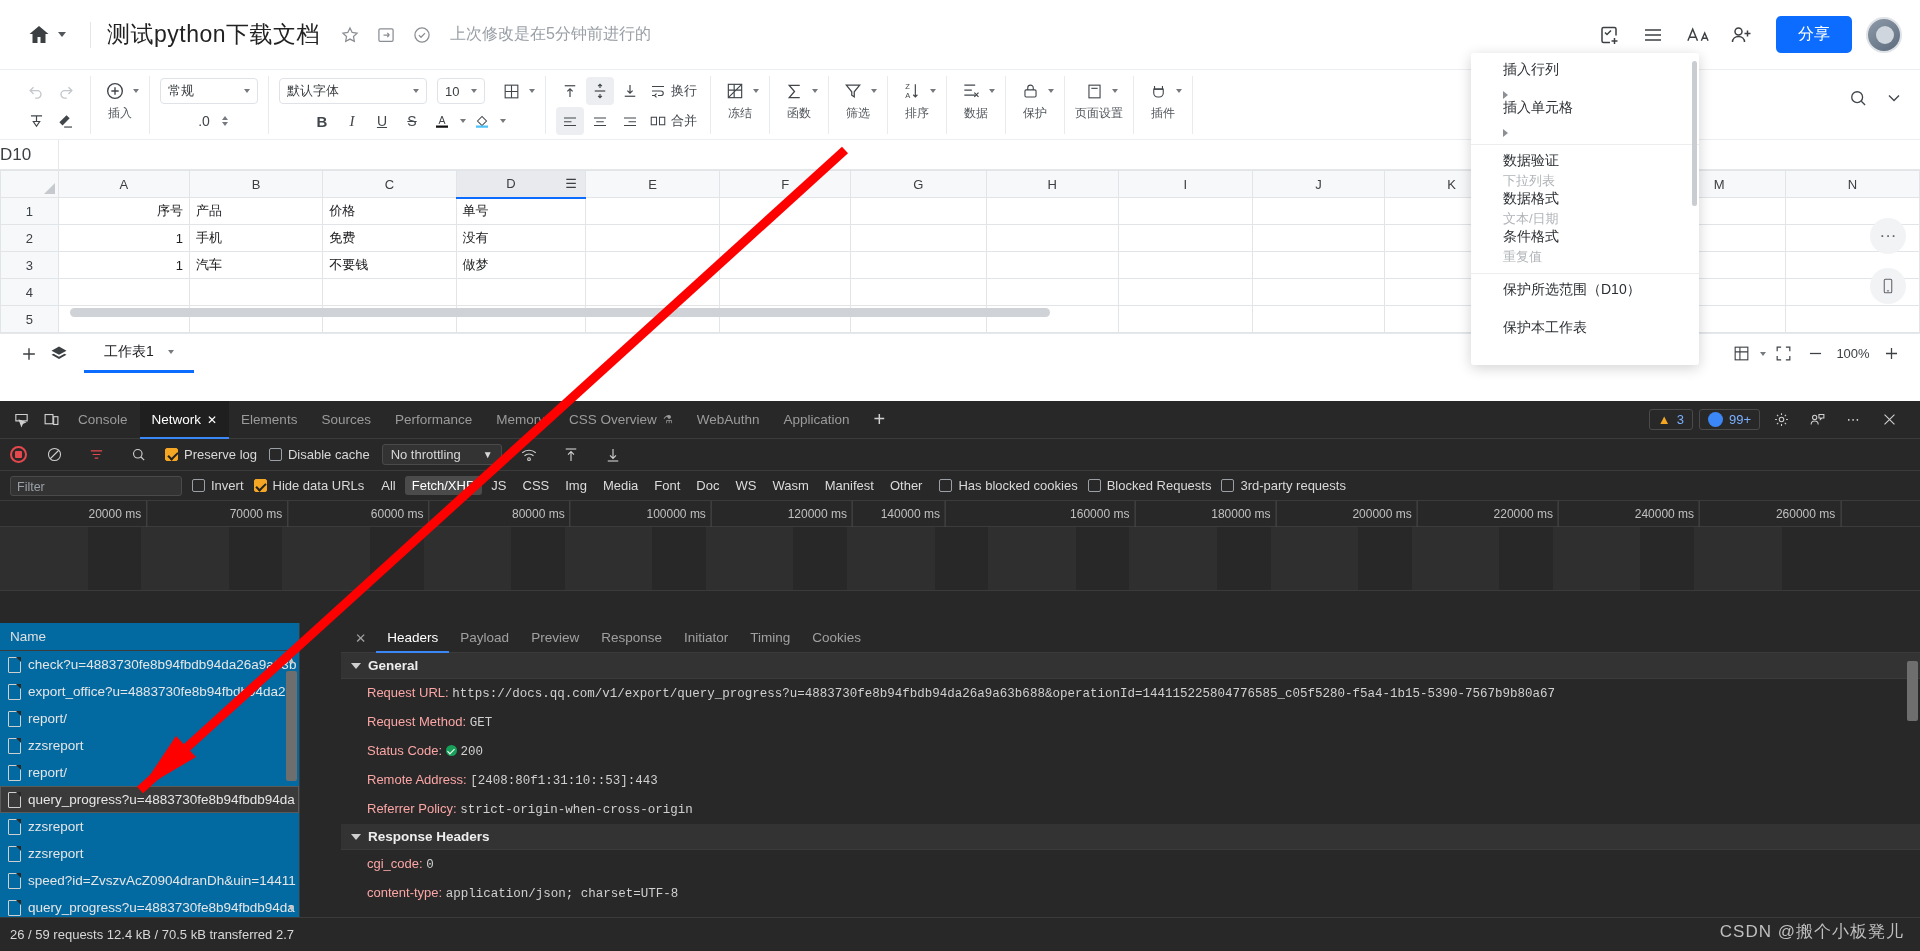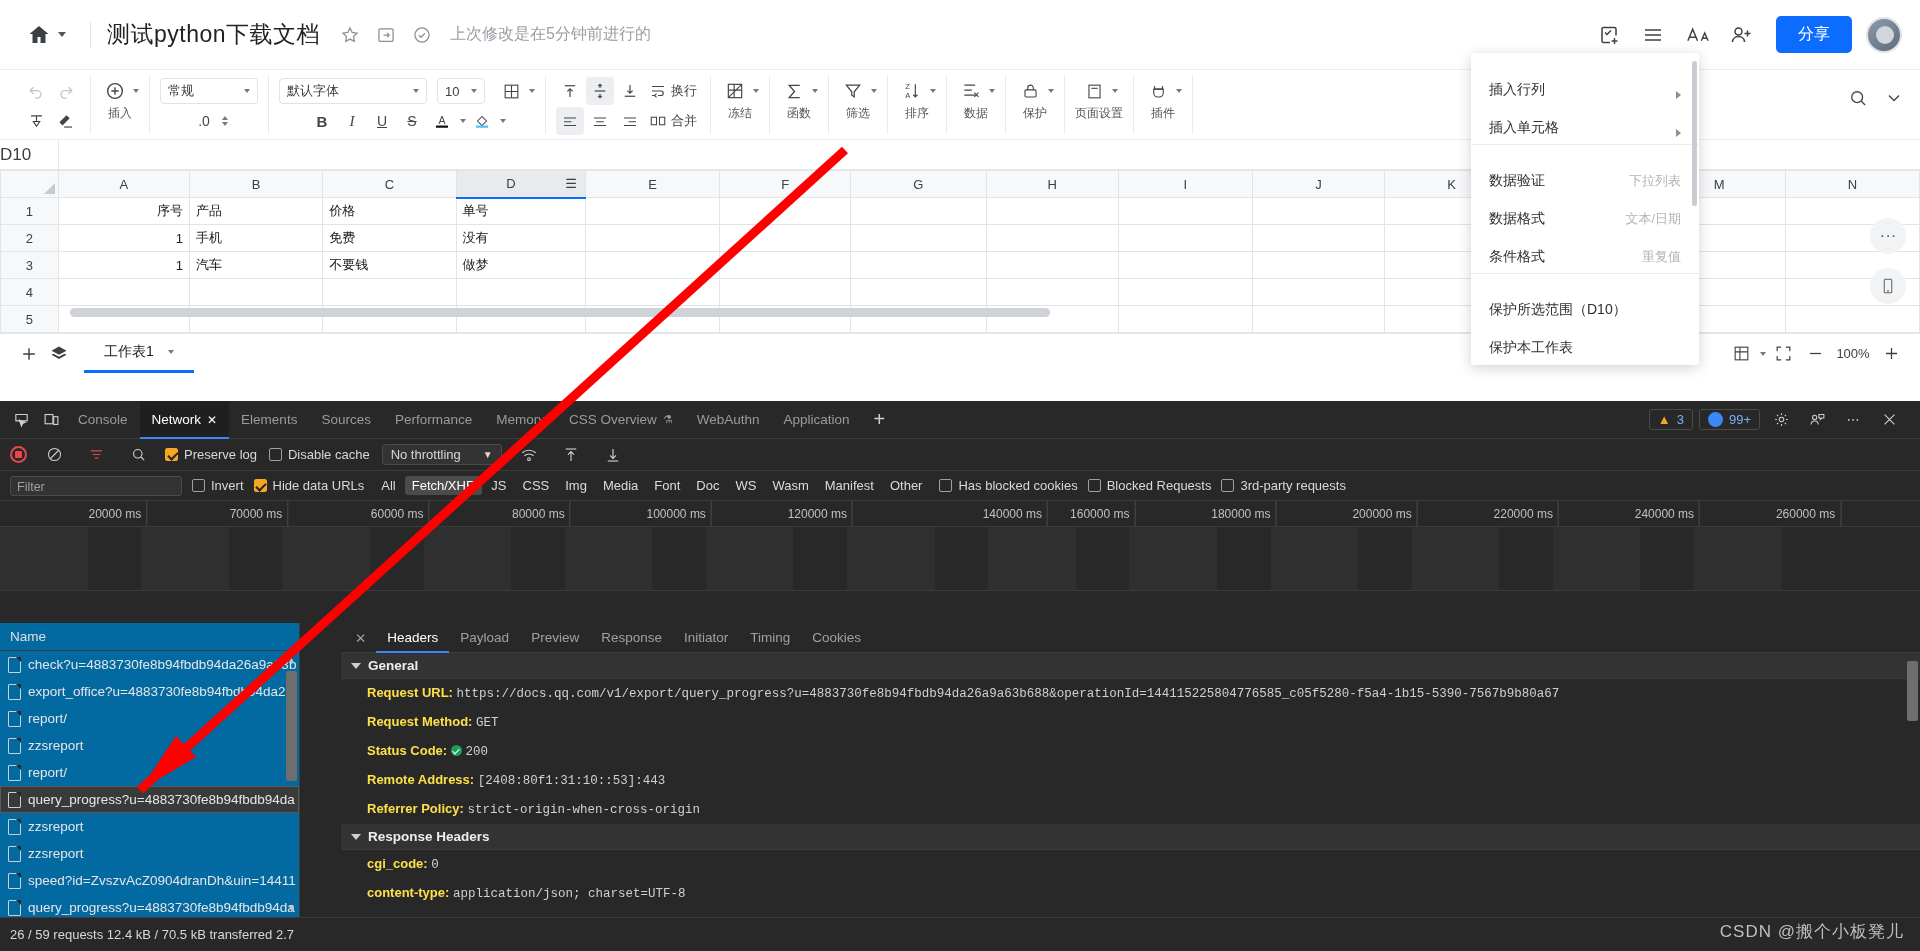--- a/index.html
+++ b/index.html
@@ -75,21 +75,21 @@
   .sheettab { height:39px; display:flex; align-items:center; gap:12px; padding:0 20px; border-bottom:3px solid #0b6cff; font-size:14px; color:#202124; margin-left:10px; cursor:pointer;}
   .sb-right { margin-left:auto; display:flex; align-items:center; gap:2px; color:#3c4043;}
   .zoomlbl { font-size:13px; width:42px; text-align:center;}
 
   
   .ctxmenu {
     position:absolute; left:1471px; top:53px; width:228px; background:#fff;
     box-shadow:0 3px 14px rgba(0,0,0,.18); border-radius:3px; padding:8px 0; z-index:40;
     font-size:14px; color:#2b2f33;
   }
-  .ctxitem { height:38px; display:flex; align-items:flex-end; padding:0 18px; cursor:pointer;}
+  .ctxitem { height:38px; display:flex; align-items:flex-start; padding:0 32px; cursor:pointer;flex-direction:column;}
   .ctxitem .lbl { flex:1 }
   .ctxitem .hint { color:#b0b4b8; font-size:13px;}
   .ctxitem .arw { width:0;height:0;border-top:4px solid transparent;border-bottom:4px solid transparent;border-left:5px solid #8c9094;}
   .ctxdiv { height:1px;background:#ebedef;margin:7px 0;}
   .ctxscroll{position:absolute;right:2px;top:8px;width:5px;height:145px;background:#c9cdd1;border-radius:3px;}
 
   
   #devtools { position:absolute; left:0; top:401px; width:1920px; height:550px; background:#282828; color:#d8d8d8;
     font-family:"Liberation Sans","DejaVu Sans",sans-serif; font-size:13px; }
   .dt-tabs { height:38px; background:#282828; display:flex; align-items:center; padding:0 6px; border-bottom:1px solid #3b3b3b;}
@@ -131,21 +131,21 @@
   .rp-thumb{position:absolute;right:2px;top:48px;width:11px;height:110px;background:#6e6e6e;border-radius:2px;}
   .rp-arrow{position:absolute;right:2px;width:11px;height:14px;color:#c5c5c5;display:flex;align-items:center;justify-content:center;font-size:9px;}
 
   .detail { position:absolute; left:341px; top:0; right:0; bottom:34px; background:#282828; overflow:hidden;}
   .d-tabs { height:30px; display:flex; align-items:center; gap:2px; padding:0 6px; border-bottom:1px solid #3b3b3b;}
   .d-tab { padding:0 11px; height:30px; display:flex; align-items:center; color:#a0a0a0; font-size:13.5px; cursor:pointer;}
   .d-tab.active { color:#fff; box-shadow:inset 0 -2px 0 #3b87f7;}
   .d-sect { height:26px; display:flex; align-items:center; gap:7px; padding:0 10px; background:#333; color:#eee; font-weight:bold; font-size:13.5px; border-bottom:1px solid #3b3b3b;}
   .tri { width:0;height:0;border-left:5px solid transparent;border-right:5px solid transparent;border-top:6px solid #cfcfcf;}
   .drow { padding:5px 10px 5px 26px; font-size:13px; line-height:18px; word-break:break-all; }
-  .dk { color:#fde047; font-weight:bold; }
+  .dk { color:#fca5a5; font-weight:normal; }
   .dv { color:#d0d0d0; font-family:"Liberation Mono","DejaVu Sans Mono",monospace; font-size:12.5px;}
   .ok { display:inline-block;width:11px;height:11px;border-radius:50%;background:#18a05a;position:relative;vertical-align:-1px;}
   .ok:after{content:"";position:absolute;left:3px;top:1.5px;width:3px;height:6px;border:solid #fff;border-width:0 1.6px 1.6px 0;transform:rotate(45deg);}
   .dscroll{position:absolute;right:2px;top:38px;width:11px;height:60px;background:#6e6e6e;border-radius:2px;}
   .d-sumbar{position:absolute;left:0;right:0;bottom:0;height:34px;border-top:1px solid #3b3b3b;background:#282828;}
 
   .statusbar { position:absolute; left:0; bottom:0; width:341px; height:34px; display:flex; align-items:center; padding:0 10px; color:#d8d8d8; font-size:13px; border-top:1px solid #3b3b3b; background:#282828; white-space:nowrap; overflow:hidden;}
 
   
   #arrow { position:absolute; left:0; top:0; width:1920px; height:951px; pointer-events:none; z-index:60;}
@@ -900,21 +900,21 @@
   </div>
 
   <div class="overview">
     <div class="ovaxis" id="ovaxis">
         <div class="ovtick" style="left:141.1764705882353px">20000 ms</div>
         <div class="ovtick" style="left:282.3529411764706px">70000 ms</div>
         <div class="ovtick" style="left:423.5294117647059px">60000 ms</div>
         <div class="ovtick" style="left:564.7058823529412px">80000 ms</div>
         <div class="ovtick" style="left:705.8823529411766px">100000 ms</div>
         <div class="ovtick" style="left:847.0588235294118px">120000 ms</div>
-        <div class="ovtick" style="left:1042px">140000 ms</div>
+        <div class="ovtick" style="left:940px">140000 ms</div>
         <div class="ovtick" style="left:1129.4117647058824px">160000 ms</div>
         <div class="ovtick" style="left:1270.5882352941178px">180000 ms</div>
         <div class="ovtick" style="left:1411.7647058823532px">200000 ms</div>
         <div class="ovtick" style="left:1552.9411764705883px">220000 ms</div>
         <div class="ovtick" style="left:1694.1176470588236px">240000 ms</div>
         <div class="ovtick" style="left:1835.294117647059px">260000 ms</div>
       </div>
     <div class="ovband" id="ovband">
         <div class="ovcol" style="left:0px;width:87.52941176470588px"></div>
         <div class="ovcol" style="left:141.1764705882353px;width:87.52941176470588px"></div>

